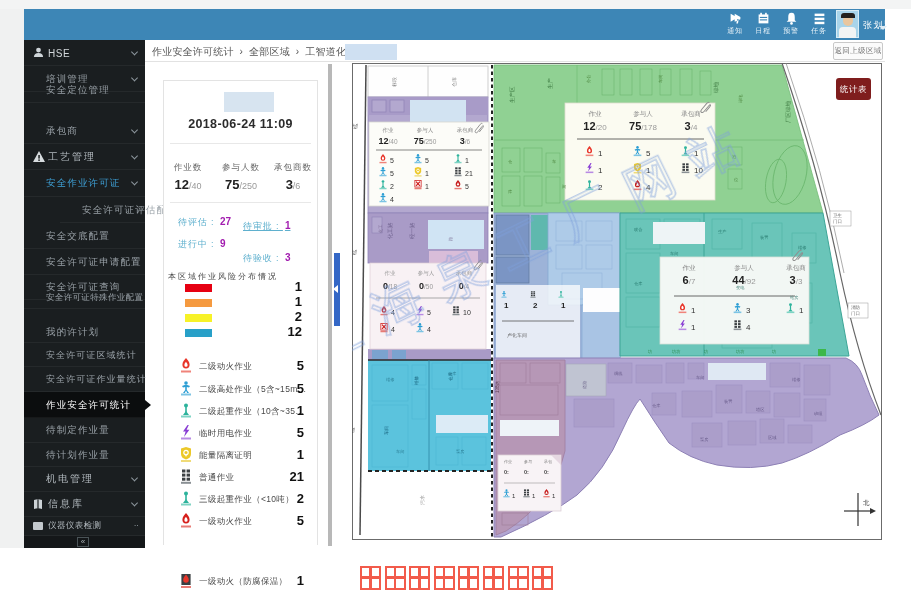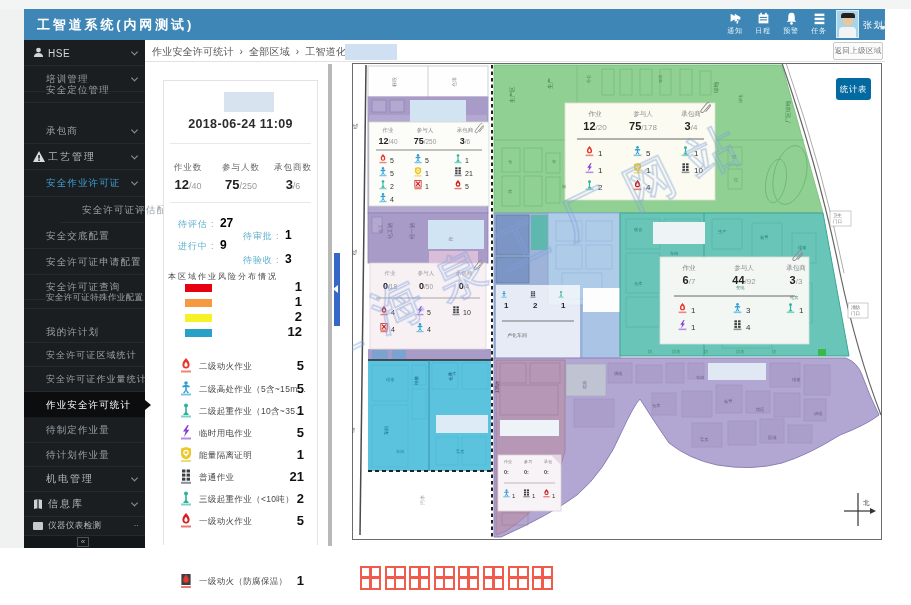--- a/index.html
+++ b/index.html
@@ -34,46 +34,45 @@
 #backbtn{left:833px;top:42px;width:50px;height:18px;background:#fbfbfb;border:1px solid #c9c9c9;border-radius:2px;color:#777;font-size:7.5px;text-align:center;line-height:16px;letter-spacing:.05em;}
 
 #panel{left:163px;top:80px;width:155px;height:465px;background:#fff;border:1px solid #e3e3e3;border-bottom:none;}
 .redact{position:absolute;background:#d7e4f0;}
 #pdate{left:163px;top:117px;width:155px;text-align:center;font-size:12.5px;color:#2b2b2b;font-weight:bold;letter-spacing:.03em;}
 .pdiv{position:absolute;background:#e8e8e8;height:1px;}
 .plab{position:absolute;font-size:8.5px;color:#666;letter-spacing:.12em;transform:translateX(-50%);}
 .pval{position:absolute;font-size:13px;color:#222;font-weight:bold;transform:translateX(-50%);white-space:nowrap;}
 .pval small{font-size:9px;color:#999;font-weight:normal;}
 .stat{position:absolute;font-size:9px;color:#5fb0ce;letter-spacing:.1em;white-space:nowrap;}
-.stat b{color:#000000;font-size:12px;letter-spacing:0;margin-left:2px;}
+.stat b{color:#a21caf;font-size:10px;letter-spacing:0;margin-left:2px;}
 .bar{position:absolute;left:185px;width:27px;height:8px;}
 .bnum{position:absolute;font-size:13px;font-weight:bold;color:#111;width:30px;text-align:right;}
 .witem{position:absolute;left:180px;width:130px;height:22px;}
 .witem .wl{position:absolute;left:19px;top:4px;font-size:8.5px;color:#4a4a4a;letter-spacing:.04em;white-space:nowrap;}
 .witem .wc{position:absolute;left:100px;top:1px;width:24px;text-align:right;font-size:13px;font-weight:bold;color:#111;}
 .witem svg{position:absolute;left:0;top:1px;}
 
 #sctrack{left:328px;top:64px;width:4px;height:482px;background:#b8b8b8;}
 #scthumb{left:334px;top:253px;width:6px;height:73px;background:#3467c6;}
 #scarrow{left:333px;top:285px;width:0;height:0;border-top:4px solid transparent;border-bottom:4px solid transparent;border-right:5px solid #fff;}
 
 #mapwrap{left:352px;top:63px;width:530px;height:477px;}
-#statbtn{left:836px;top:78px;width:35px;height:22px;background:#0369a1;border-radius:3px;color:#fff;font-size:8.5px;text-align:center;line-height:22px;letter-spacing:.08em;}
+#statbtn{left:836px;top:78px;width:35px;height:22px;background:#7f1d1d;border-radius:3px;color:#fff;font-size:8.5px;text-align:center;line-height:22px;letter-spacing:.08em;}
 
 #btitle2 .tg{position:absolute;top:566px;width:21px;height:24px;border:2.6px solid #f25b4b;}
 #btitle2 .tg:before{content:"";position:absolute;left:0;top:8px;width:100%;height:2.6px;background:#f25b4b;}
 #btitle2 .tg:after{content:"";position:absolute;left:7px;top:0;width:2.6px;height:100%;background:#f25b4b;}
 </style>
 </head>
 <body>
 <div id="stage">
 <div class="abs" id="gutL"></div>
 <div class="abs" id="gutT"></div>
 <div class="abs" id="topbar"></div>
-<div class="abs cjk" id="brand">工智道系统(内网测试)</div>
 
 <div class="abs hicon" style="left:722px">
 <svg width="13" height="13" viewBox="0 0 16 16">
         <path d="M14 6 L7 2 L7 12 L14 9 Z M7 5 L2 2 L2 12 L7 9 Z M12 9 L11 14 L9 14 L10 9 Z" fill="#fff"></path>
       </svg>
 <span class="hlab cjk">通知</span>
     </div>
 <div class="abs hicon" style="left:750px">
 <svg width="13" height="13" viewBox="0 0 16 16">
         <rect x="2" y="3" width="12" height="11" fill="#fff"></rect>
@@ -208,21 +207,21 @@
 <div class="abs" id="pdate">2018-06-24 11:09</div>
 <div class="pdiv" style="left:170px;top:143px;width:141px;"></div>
 <div class="plab cjk" style="left:188px;top:162px;">作业数</div>
 <div class="plab cjk" style="left:241px;top:162px;">参与人数</div>
 <div class="plab cjk" style="left:293px;top:162px;">承包商数</div>
 <div class="pval" style="left:188px;top:177px;">12<small>/40</small></div>
 <div class="pval" style="left:241px;top:177px;">75<small>/250</small></div>
 <div class="pval" style="left:293px;top:177px;">3<small>/6</small></div>
 <div class="pdiv" style="left:170px;top:202px;width:141px;"></div>
 <div class="stat cjk" style="left:178px;top:216px;">待评估 : <b>27</b></div>
-<div class="stat cjk" style="left:243px;top:228px;">待审批 : <b>1</b></div>
+<div class="stat cjk" style="left:243px;top:220px;text-decoration:underline;">待审批 : <b>1</b></div>
 <div class="stat cjk" style="left:178px;top:238px;">进行中 : <b>9</b></div>
 <div class="stat cjk" style="left:243px;top:252px;">待验收 : <b>3</b></div>
 <div class="abs cjk" style="left:168px;top:271px;font-size:8px;color:#4a4a4a;">本区域作业风险分布情况</div>
 <div class="bar" style="top:284px;background:#e60012;"></div>
 <div class="bar" style="top:299px;background:#f59a40;"></div>
 <div class="bar" style="top:314px;background:#f7f228;"></div>
 <div class="bar" style="top:329px;background:#28a0c8;"></div>
 <div class="bnum" style="left:272px;top:279px;">1</div>
 <div class="bnum" style="left:272px;top:294px;">1</div>
 <div class="bnum" style="left:272px;top:309px;">2</div>

